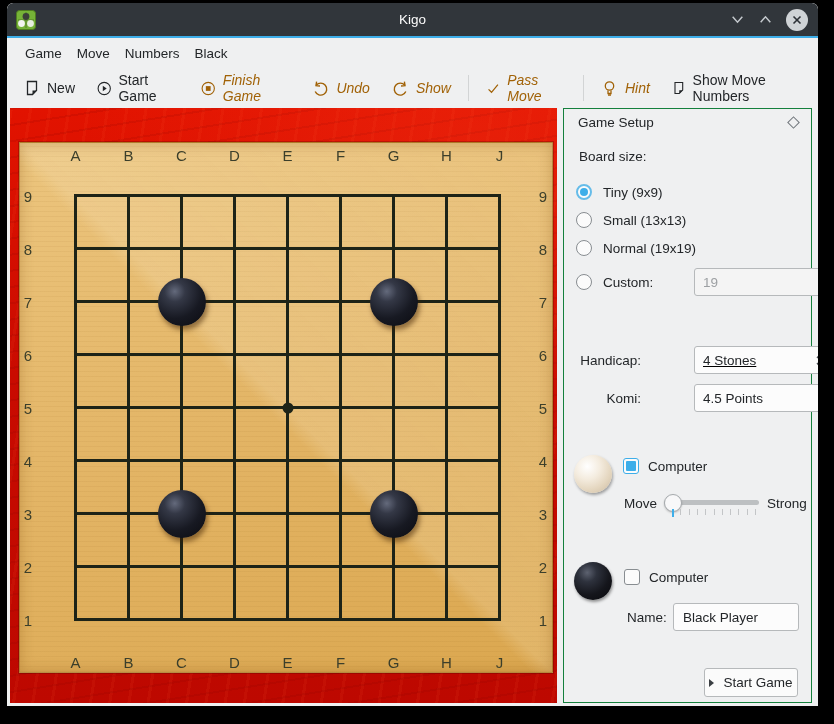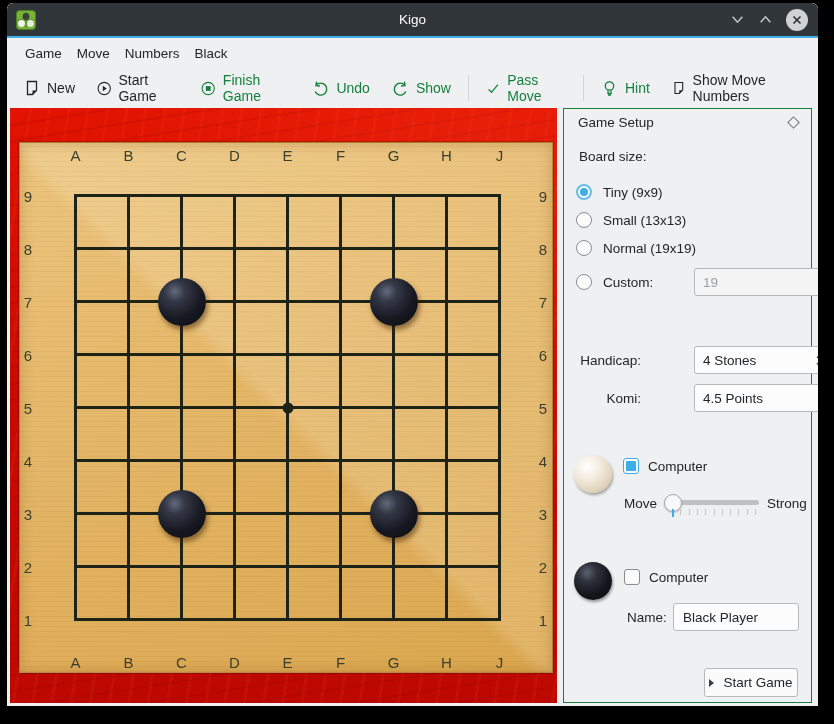--- a/index.html
+++ b/index.html
@@ -25,21 +25,21 @@
   
   .menubar { height:30px; display:flex; align-items:center; gap:15px;
              padding-left:18px; }
   .menu-item { font-size:13.5px; color:#232629; }
 
   
   .toolbar { height:40px; display:flex; align-items:center; padding-left:6px; }
   .tb-btn { display:flex; align-items:center; gap:7px; padding:0 11px;
             height:30px; color:#232629; font-size:14px; }
   .tb-btn svg { display:block; }
-  .tb-btn.disabled { color:#15803d; }
+  .tb-btn.disabled { color:#a16207;font-style:italic; }
   .tb-sep { width:1px; height:26px; background:#d2d4d5; margin:0 6px; }
 
   
   .board-view { position:absolute; left:3px; top:105px; width:547px; height:595px;
     background:
       radial-gradient(120% 90% at 85% 8%, rgba(255,70,35,.25), transparent 60%),
       repeating-linear-gradient(171deg, rgba(130,0,0,.14) 0 2px, transparent 2px 16px),
       repeating-linear-gradient(99deg, rgba(255,90,45,.09) 0 3px, transparent 3px 19px),
       linear-gradient(180deg,#e21300,#c90b00 45%,#bd0800);
   }
@@ -308,21 +308,21 @@
         <svg width="9" height="6" viewBox="0 0 9 6">
             <polyline points="1,5 4.5,1 8,5" fill="none" stroke="currentColor" stroke-width="1.3"></polyline>
           </svg>
         <svg width="9" height="6" viewBox="0 0 9 6">
             <polyline points="1,1 4.5,5 8,1" fill="none" stroke="currentColor" stroke-width="1.3"></polyline>
           </svg>
       </span>
     </div>
 
     <span class="abs lbl" style="left:0; top:244px; width:77px; text-align:right;">Handicap:</span>
-    <div class="abs spinbox" style="left:82px; top:237px; width:138px;">
+    <div class="abs spinbox" style="left:82px; top:237px; width:138px;text-decoration:underline;">
       <span class="val">4 Stones</span>
       <span class="spin-arrows">
         <svg width="9" height="6" viewBox="0 0 9 6">
             <polyline points="1,5 4.5,1 8,5" fill="none" stroke="currentColor" stroke-width="1.3"></polyline>
           </svg>
         <svg width="9" height="6" viewBox="0 0 9 6">
             <polyline points="1,1 4.5,5 8,1" fill="none" stroke="currentColor" stroke-width="1.3"></polyline>
           </svg>
       </span>
     </div>

